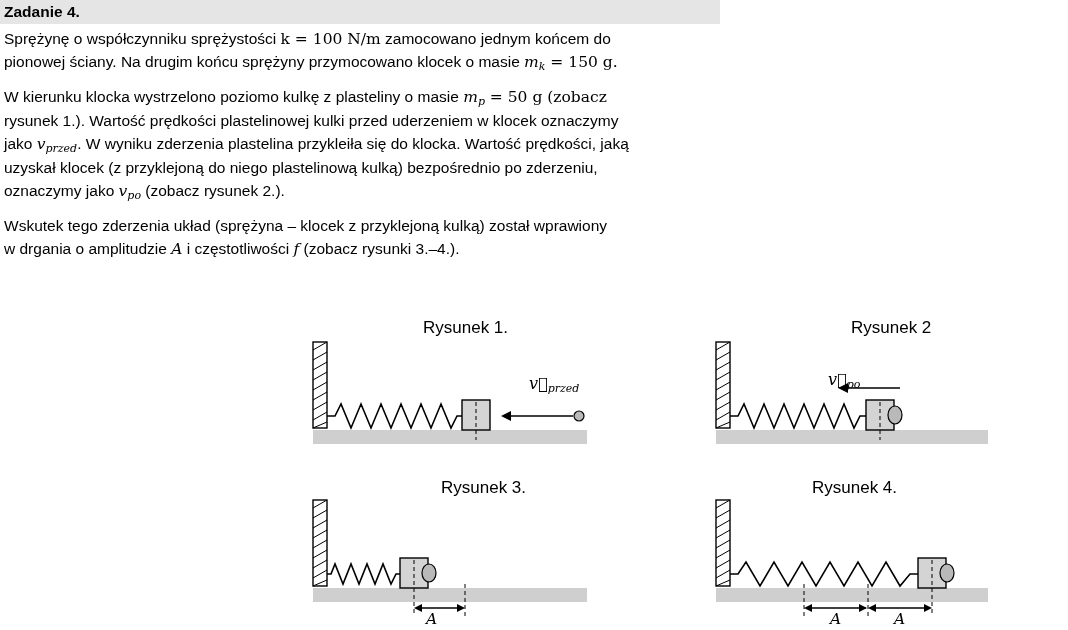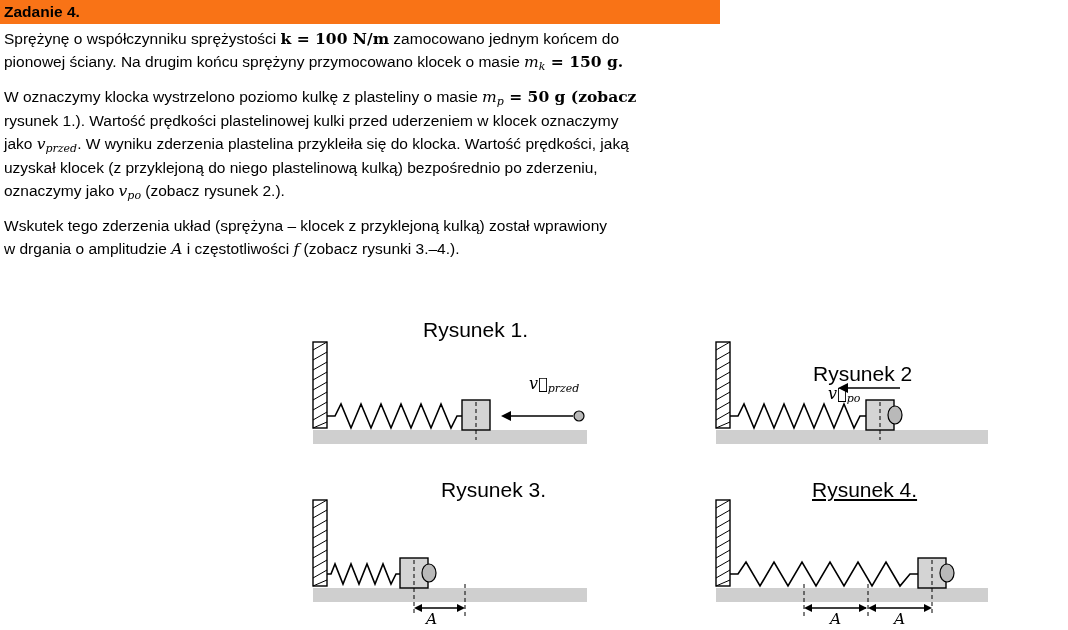--- a/index.html
+++ b/index.html
@@ -20,21 +20,21 @@
     position: relative;
     width: 1068px;
     height: 630px;
   }
   .task-header {
     position: absolute;
     left: 0px;
     top: 0px;
     width: 720px;
     height: 24px;
-    background: #f97316;
+    background: #e5e5e5;
     display: flex;
     align-items: center;
   }
   .task-header .title {
     font-weight: bold;
     font-size: 15.5px;
     padding-left: 4px;
   }
   .body-text {
     position: absolute;
@@ -51,32 +51,31 @@
   }
   .mathi {
     font-family: "DejaVu Serif", serif;
     font-style: italic;
     font-size: 15.5px;
   }
   .mathr {
     font-family: "DejaVu Serif", serif;
     font-style: normal;
     font-size: 15.5px;
-    font-weight: bold;
   }
   .sub {
     font-family: "DejaVu Serif", serif;
     font-style: italic;
     font-size: 11px;
     vertical-align: -3px;
   }
   
   .fig-caption {
     position: absolute;
-    font-size: 21px;
+    font-size: 17px;
     white-space: nowrap;
   }
   .fig {
     position: absolute;
   }
   svg { display: block; }
 </style>
 </head>
 <body>
 
@@ -88,21 +87,21 @@
 
   <div class="body-text">
     <p>
       <span>Sprężynę o współczynniku sprężystości </span><span class="mathr">k = 100 N/m</span><span> zamocowano jednym końcem do</span>
     </p>
     <p>
       <span>pionowej ściany. Na drugim końcu sprężyny przymocowano klocek o masie </span><span class="mathi">m</span><span class="sub">k</span><span class="mathr"> = 150 g.</span>
     </p>
     <div class="para-gap"></div>
     <p>
-      <span>W oznaczymy klocka wystrzelono poziomo kulkę z plasteliny o masie </span><span class="mathi">m</span><span class="sub">p</span><span class="mathr"> = 50 g (zobacz</span>
+      <span>W kierunku klocka wystrzelono poziomo kulkę z plasteliny o masie </span><span class="mathi">m</span><span class="sub">p</span><span class="mathr"> = 50 g (zobacz</span>
     </p>
     <p>
       <span>rysunek 1.). Wartość prędkości plastelinowej kulki przed uderzeniem w klocek oznaczymy</span>
     </p>
     <p>
       <span>jako </span><span class="mathi">v</span><span class="sub">przed</span><span>. W wyniku zderzenia plastelina przykleiła się do klocka. Wartość prędkości, jaką</span>
     </p>
     <p>
       <span>uzyskał klocek (z przyklejoną do niego plastelinową kulką) bezpośrednio po zderzeniu,</span>
     </p>
@@ -113,21 +112,21 @@
     <p>
       <span>Wskutek tego zderzenia układ (sprężyna – klocek z przyklejoną kulką) został wprawiony</span>
     </p>
     <p>
       <span>w drgania o amplitudzie </span><span class="mathi">A</span><span> i częstotliwości </span><span class="mathi">f</span><span> (zobacz rysunki 3.–4.).</span>
     </p>
   </div>
 
   <div class="fig-caption" style="left:423px; top:318px;">Rysunek 1.</div>
 
-  <div class="fig-caption" style="left:813px; top:318px;margin-top:44px;">Rysunek 2</div>
+  <div class="fig-caption" style="left:851px; top:318px;">Rysunek 2</div>
 
   <div class="fig" style="left:305px; top:340px;">
     <svg width="290" height="110" viewBox="0 0 290 110">
 
       <rect x="8" y="2" width="14" height="86" fill="#ffffff" stroke="#000" stroke-width="1.4"></rect>
       <g stroke="#000" stroke-width="1">
         <line x1="8" y1="10" x2="22" y2="2"></line>
         <line x1="8" y1="20" x2="22" y2="12"></line>
         <line x1="8" y1="30" x2="22" y2="22"></line>
         <line x1="8" y1="40" x2="22" y2="32"></line>
@@ -172,28 +171,28 @@
       </g>
       <rect x="6" y="90" width="272" height="14" fill="#cfcfcf" stroke="none"></rect>
       <polyline points="20,76 28,76 34,64 44,88 54,64 64,88 74,64 84,88 94,64 104,88 114,64 124,88 134,64 144,88 150,76 156,76" fill="none" stroke="#000" stroke-width="1.6"></polyline>
       <rect x="156" y="60" width="28" height="30" fill="#d4d4d4" stroke="#000" stroke-width="1.4"></rect>
       <ellipse cx="185" cy="75" rx="7" ry="9" fill="#b9b9b9" stroke="#000" stroke-width="1.2"></ellipse>
       <line x1="170" y1="62" x2="170" y2="100" stroke="#000" stroke-width="1" stroke-dasharray="4,3"></line>
 
       <line x1="190" y1="48" x2="131" y2="48" stroke="#000" stroke-width="1.6"></line>
       <polygon points="128,48 138,43 138,53" fill="#000"></polygon>
     </svg>
-    <div style="position:absolute; left:118px; top:44px;">
+    <div style="position:absolute; left:118px; top:30px;">
       <span class="mathi" style="font-size:16px;">v⃗</span><span class="sub">po</span>
     </div>
   </div>
 
   <div class="fig-caption" style="left:441px; top:478px;">Rysunek 3.</div>
 
-  <div class="fig-caption" style="left:812px; top:478px;text-decoration:underline;">Rysunek 4.</div>
+  <div class="fig-caption" style="left:812px; top:478px;">Rysunek 4.</div>
 
   <div class="fig" style="left:305px; top:498px;">
     <svg width="290" height="130" viewBox="0 0 290 130">
       <rect x="8" y="2" width="14" height="86" fill="#ffffff" stroke="#000" stroke-width="1.4"></rect>
       <g stroke="#000" stroke-width="1">
         <line x1="8" y1="10" x2="22" y2="2"></line>
         <line x1="8" y1="20" x2="22" y2="12"></line>
         <line x1="8" y1="30" x2="22" y2="22"></line>
         <line x1="8" y1="40" x2="22" y2="32"></line>
         <line x1="8" y1="50" x2="22" y2="42"></line>

